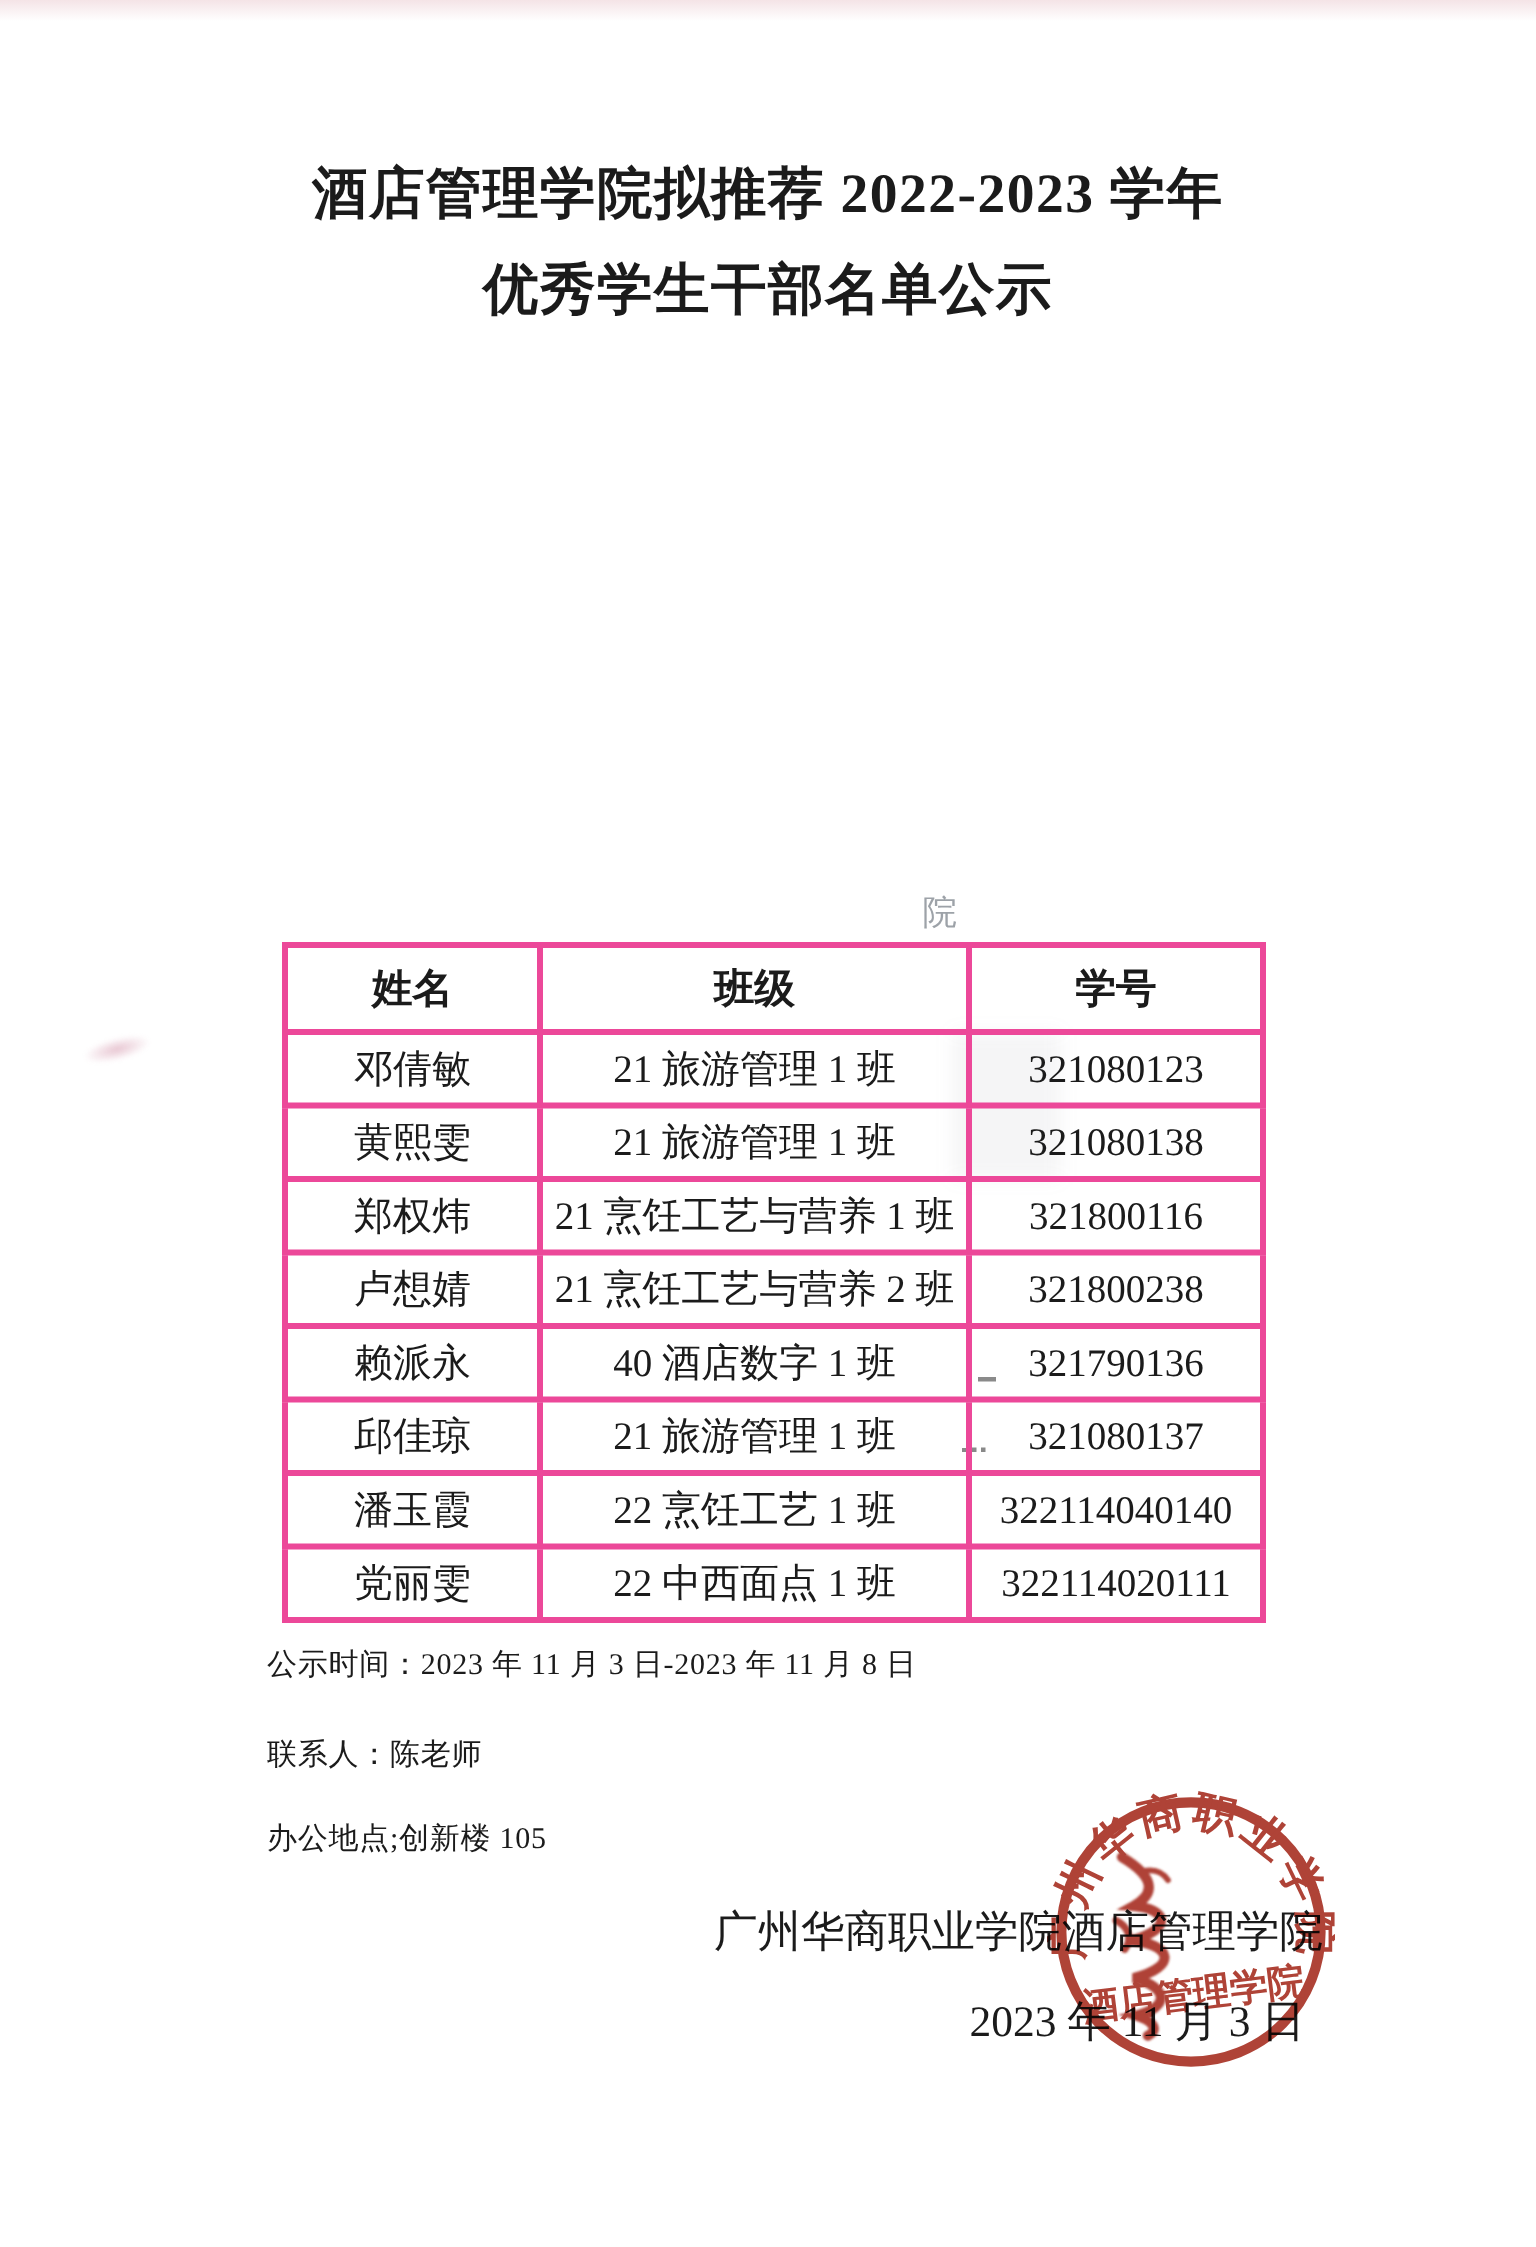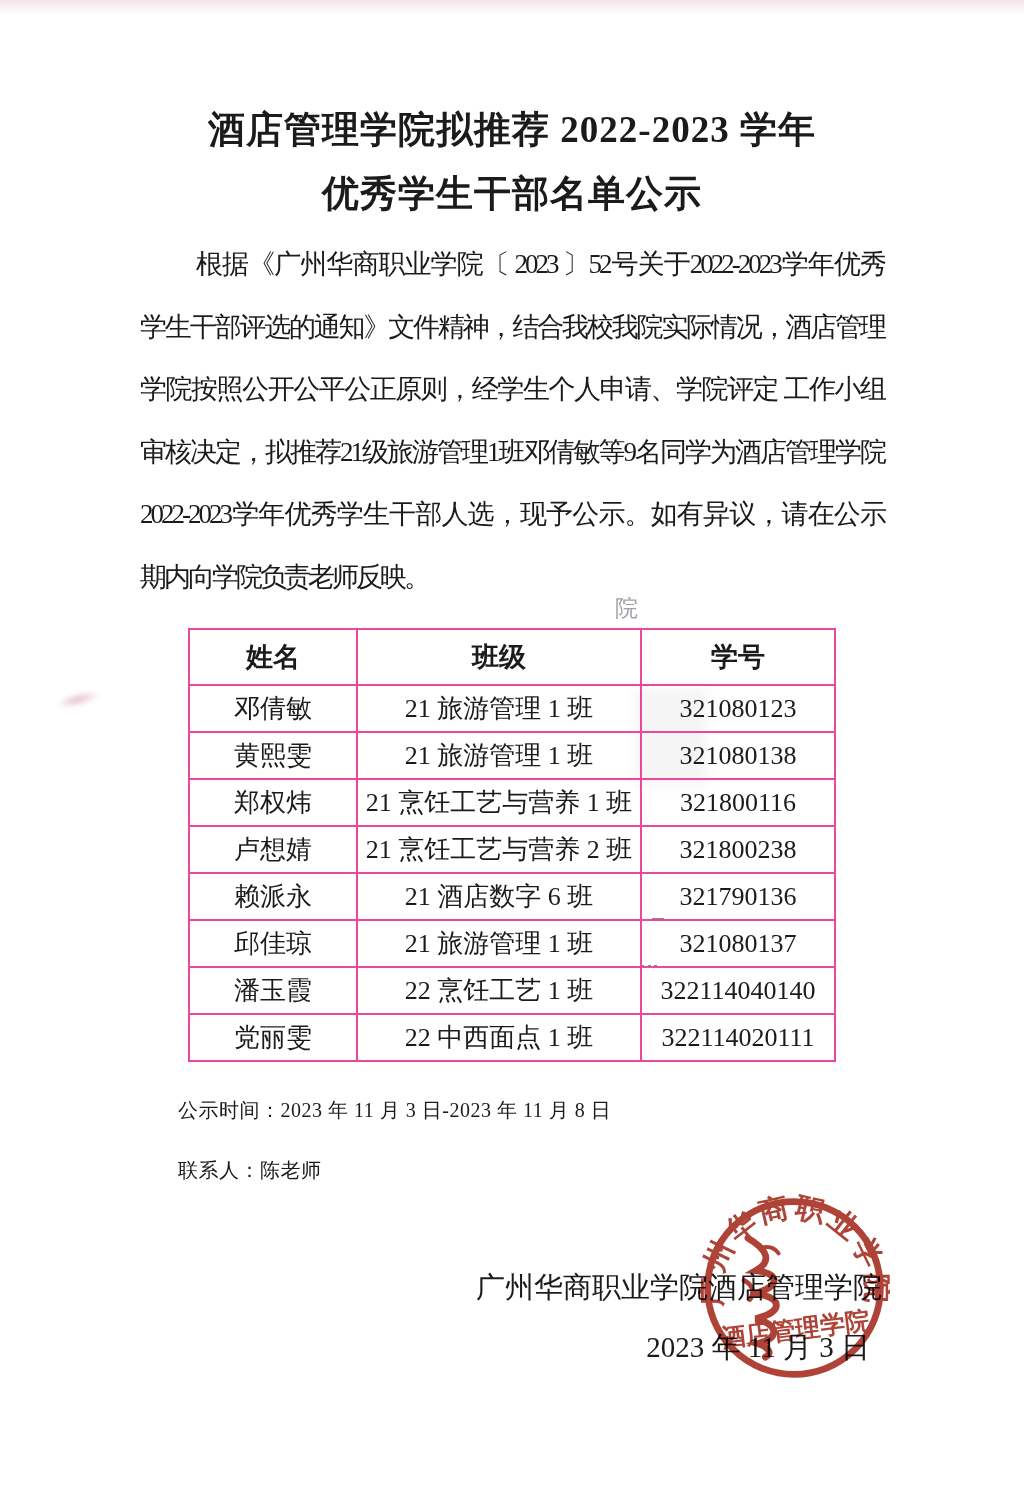--- a/index.html
+++ b/index.html
@@ -45,21 +45,21 @@
   }
   .para-line.indent { padding-left: 56px; }
   .roster-table {
     position: absolute; left: 188px; top: 628px;
     border-collapse: collapse;
     table-layout: fixed;
     width: 640px;
     font-size: 26px;
   }
   .roster-table th, .roster-table td {
-    border: 2px solid #ec4899;
+    border: 4px solid #ec4899;
     text-align: center;
     padding: 0;
     overflow: hidden;
     white-space: nowrap;
   }
   .roster-table th { height: 54px; font-weight: bold; font-size: 27px; }
   .roster-table td { height: 45px; font-weight: normal; }
   .col-name  { width: 166px; }
   .col-class { width: 282px; }
   .col-id    { width: 192px; }
@@ -120,28 +120,20 @@
 
 <div class="page">
 
   <div class="top-tint"></div>
 
   <div class="title-block">
     <div class="title-line">酒店管理学院拟推荐 2022-2023 学年</div>
     <div class="title-line">优秀学生干部名单公示</div>
   </div>
 
-  <div class="paragraph">
-    <div class="para-line justified indent">根据《广州华商职业学院〔 2023 〕52号关于2022-2023学年优秀</div>
-    <div class="para-line justified">学生干部评选的通知》文件精神，结合我校我院实际情况，酒店管理</div>
-    <div class="para-line justified">学院按照公开公平公正原则，经学生个人申请、学院评定 工作小组</div>
-    <div class="para-line justified">审核决定，拟推荐21级旅游管理1班邓倩敏等9名同学为酒店管理学院</div>
-    <div class="para-line justified">2022-2023学年优秀学生干部人选，现予公示。如有异议，请在公示</div>
-    <div class="para-line">期内向学院负责老师反映。</div>
-  </div>
 
   <div class="artifact-stray-char">院</div>
   <div class="artifact-pink-smudge"></div>
   <div class="artifact-gray-wash"></div>
   <div class="artifact-dash"></div>
   <div class="artifact-dots"></div>
 
   <table class="roster-table">
     <thead>
       <tr>
@@ -170,21 +162,21 @@
     </tr>
 
     <tr>
       <td>卢想婧</td>
       <td>21 烹饪工艺与营养 2 班</td>
       <td>321800238</td>
     </tr>
 
     <tr>
       <td>赖派永</td>
-      <td>21 酒店数字 6 班</td>
+      <td>40 酒店数字 1 班</td>
       <td>321790136</td>
     </tr>
 
     <tr>
       <td>邱佳琼</td>
       <td>21 旅游管理 1 班</td>
       <td>321080137</td>
     </tr>
 
     <tr>
@@ -197,20 +189,21 @@
       <td>党丽雯</td>
       <td>22 中西面点 1 班</td>
       <td>322114020111</td>
     </tr>
 
   </tbody>
   </table>
 
   <div class="footer-line footer-period">公示时间：2023 年 11 月 3 日-2023 年 11 月 8 日</div>
   <div class="footer-line footer-contact">联系人：陈老师</div>
+  <div class="footer-line footer-office">办公地点;创新楼 105</div>
 
   <div class="signature-org">广州华商职业学院酒店管理学院</div>
   <div class="signature-date">2023 年 11 月 3 日</div>
 
   <div class="seal">
     <svg viewBox="0 0 200 200" width="192" height="192">
       <defs>
         <path id="sealArc" d="M 30,132 A 76 76 0 1 1 170,132" fill="none"></path>
         <filter id="smudge" x="-20%" y="-20%" width="140%" height="140%">
           <feGaussianBlur stdDeviation="0.8"></feGaussianBlur>

